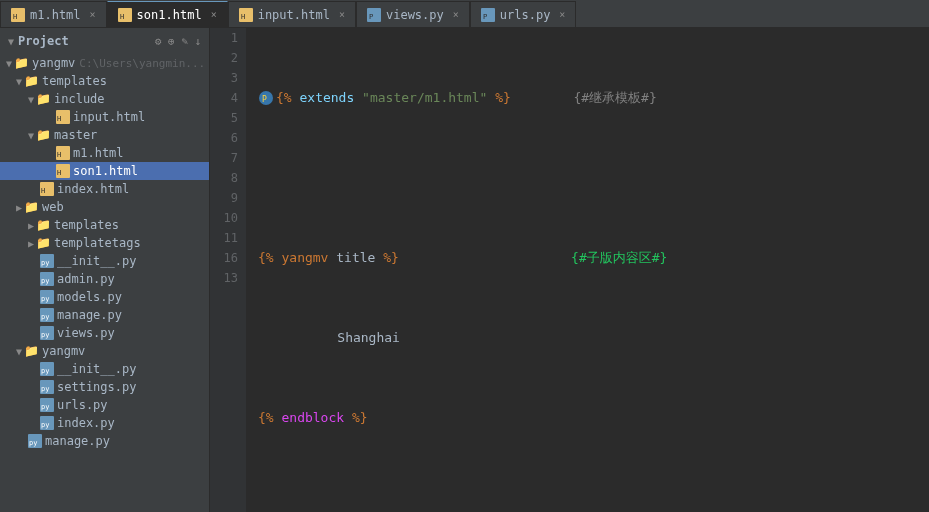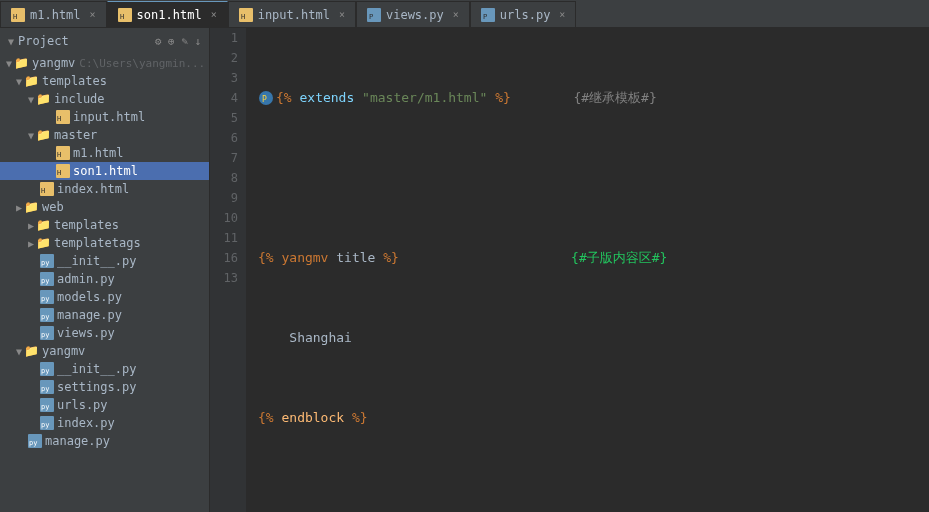--- a/index.html
+++ b/index.html
@@ -146,21 +146,21 @@
     <span>urls.py</span>
     <span class="tab-close">×</span>
   </div>
 </div>
 
 <div class="main-layout">
 
   <div class="sidebar">
     <div class="sidebar-header">
       <span style="font-size:10px; color:#888;">▼</span>
-      <span style="font-weight:normal; color:#a9b7c6;">Project</span>
+      <span style="font-weight:bold; color:#a9b7c6;">Project</span>
       <span style="margin-left:auto; display:flex; gap:4px; color:#888; font-size:11px;">⚙ ⊕ ✎ ↓</span>
     </div>
 
     <div class="tree-item" style="padding-left: 6px;">
       <span class="arrow">▼</span>
       <span class="folder-icon">📁</span>
       <span style="color:#a9b7c6;">yangmv</span>
       <span style="color:#606366; margin-left:4px; font-size:11px;">C:\Users\yangmin...</span>
     </div>
 
@@ -372,26 +372,26 @@
         <span style="color:#cc7832;">{%</span>
         <span style="color:#cc7832;"> yangmv </span>
         <span style="color:#a9b7c6;">title</span>
         <span style="color:#cc7832;"> %}</span>
         <span>&nbsp;&nbsp;&nbsp;&nbsp;&nbsp;&nbsp;&nbsp;&nbsp;&nbsp;&nbsp;&nbsp;&nbsp;&nbsp;&nbsp;&nbsp;&nbsp;&nbsp;&nbsp;&nbsp;&nbsp;&nbsp;&nbsp;</span>
         <span style="color:#22c55e;">{#子版内容区#}</span>
       </div>
       
       <div class="code-line">
         <span>&nbsp;&nbsp;&nbsp;&nbsp;</span>
-        <span style="color:#a9b7c6;">Shanghai</span>
+        <span style="color:#a9b7c6;margin-left:48px;">Shanghai</span>
       </div>
       
       <div class="code-line">
         <span style="color:#cc7832;">{%</span>
-        <span style="color:#fdba74;"> endblock </span>
+        <span style="color:#d946ef;"> endblock </span>
         <span style="color:#cc7832;">%}</span>
       </div>
       
       <div class="code-line"></div>
       
       
       
       
       
       

